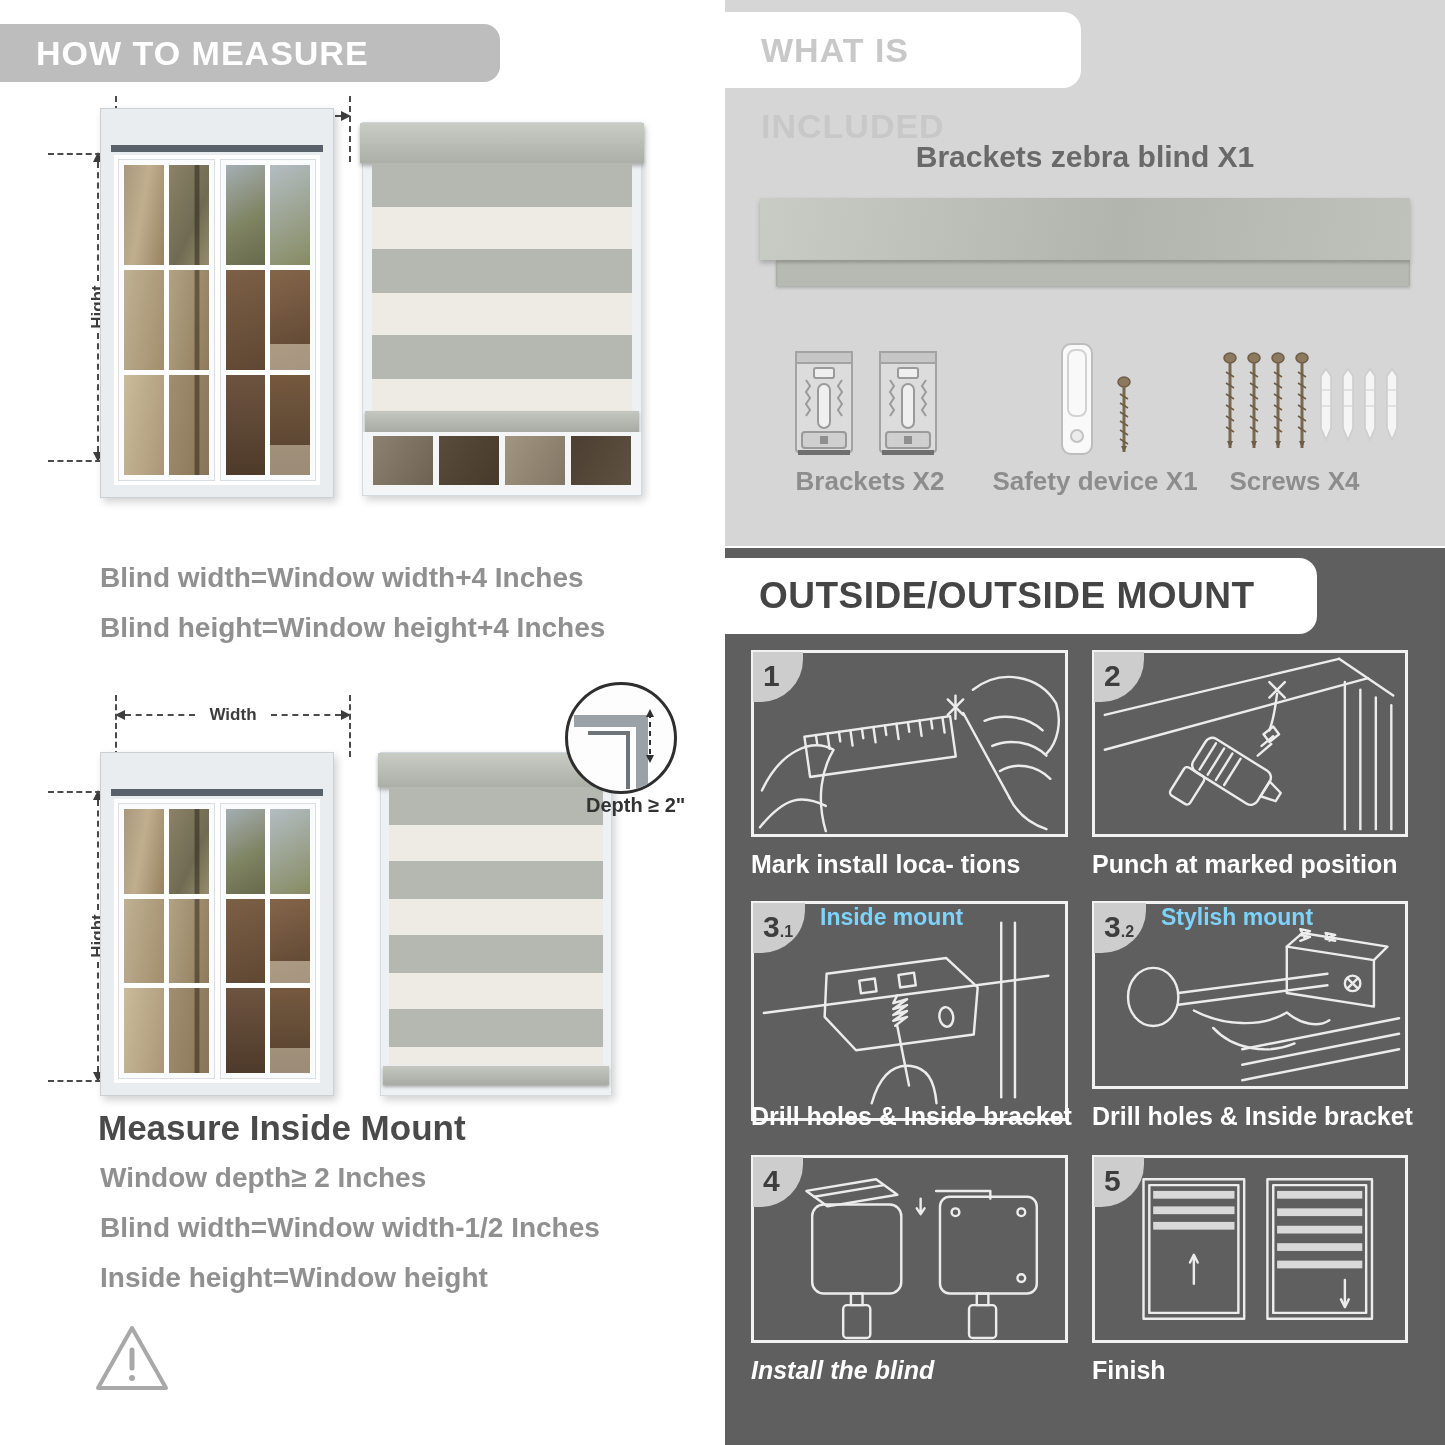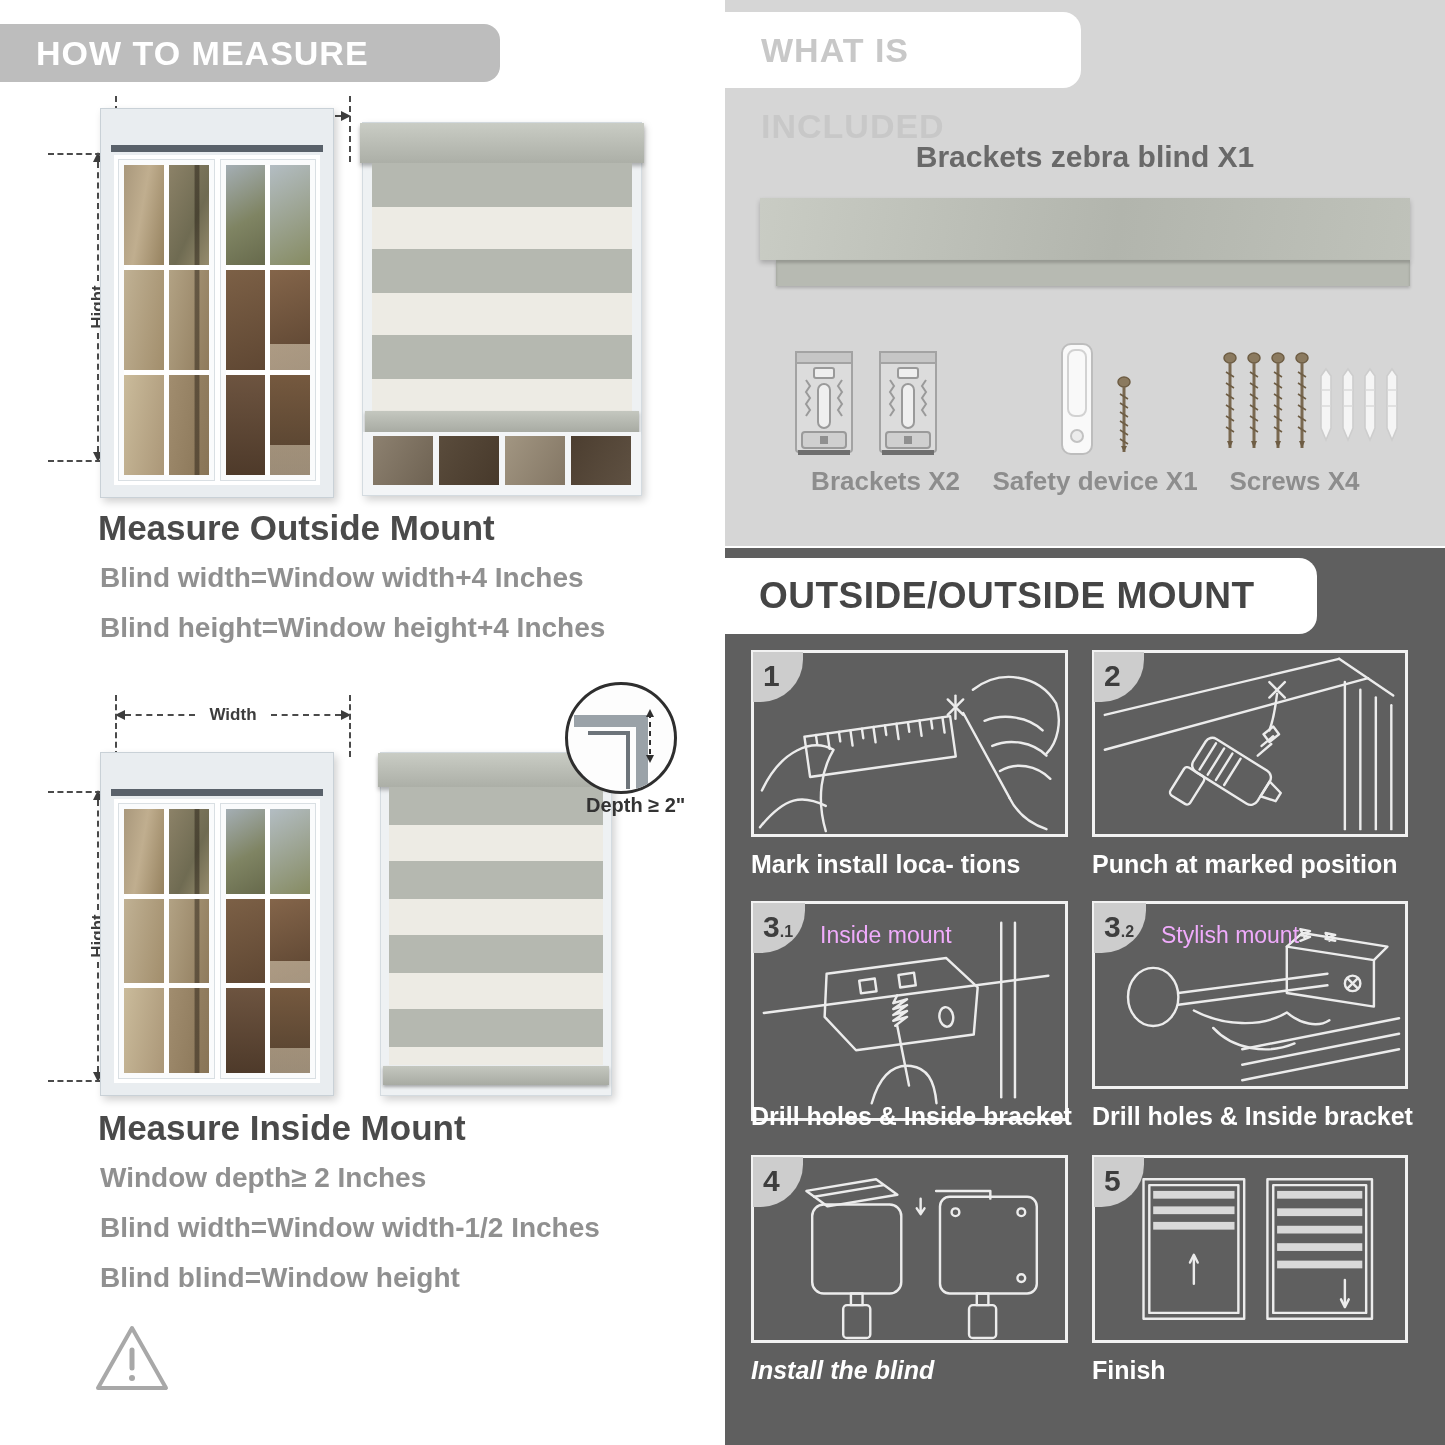--- a/index.html
+++ b/index.html
@@ -95,21 +95,21 @@
   .panel-dark{left:725px;top:548px;width:720px;height:897px;background:#5f5f5f;}
   .banner-mount{left:725px;top:558px;width:592px;height:76px;background:#fff;
     border-radius:0 18px 18px 0;color:#454545;font-size:37px;font-weight:bold;
     line-height:76px;padding-left:34px;box-sizing:border-box;letter-spacing:.5px;}
 
   .tile{position:absolute;border:3px solid #f2f2f2;background:#5f5f5f;box-sizing:border-box;}
   .badge{position:absolute;top:-1px;left:-1px;min-width:50px;height:50px;background:#cdcdcd;
     border-radius:0 0 85% 0;color:#3e3e3e;font-weight:bold;font-size:30px;
     padding:1px 12px 0 10px;box-sizing:border-box;line-height:46px;}
   .badge .sub{font-size:16px;vertical-align:baseline;}
-  .tile-label{position:absolute;left:66px;top:18px;color:#f0abfc;font-weight:normal;font-size:23px;}
+  .tile-label{position:absolute;left:66px;top:0;color:#7dd3fc;font-weight:bold;font-size:23px;}
   .caption{position:absolute;color:#fff;font-weight:bold;font-size:25px;}
   .stepart{position:absolute;inset:0;width:100%;height:100%;}
   .stepart path,.stepart line,.stepart rect,.stepart circle,.stepart ellipse,.stepart polyline
     {stroke:#ececec;stroke-width:2.5;fill:none;stroke-linecap:round;stroke-linejoin:round;}
   .stepart .fillbar{fill:#d9d9d9;stroke:none;}
 </style>
 </head>
 <body>
 
 <div class="canvas">
@@ -163,21 +163,20 @@
     <div class="shade"></div>
     <div class="brail"></div>
     <div class="below">
         <i></i>
         <i></i>
         <i></i>
         <i></i>
       </div>
   </div>
 
-  <div class="abs blk-title" style="left:98px;top:508px;">Measure Outside Mount</div>
   <div class="abs blk-line" style="left:100px;top:562px;">Blind width=Window width+4 Inches</div>
   <div class="abs blk-line" style="left:100px;top:612px;">Blind height=Window height+4 Inches</div>
 
   <div class="abs h-measure" style="left:115px;top:705px;width:236px;">
     <span class="arr-l"></span>
     <span class="dash"></span>
     <span class="mlabel">Width</span>
     <span class="dash"></span>
     <span class="arr-r"></span>
   </div>
@@ -229,21 +228,21 @@
       <line x1="82" y1="28" x2="82" y2="74" stroke="#2e2e2e" stroke-width="2" stroke-dasharray="5 4"></line>
       <path d="M82,24 l-4,8 h8 z" fill="#2e2e2e"></path>
       <path d="M82,78 l-4,-8 h8 z" fill="#2e2e2e"></path>
     </svg>
   </div>
   <div class="abs depth-label" style="left:586px;top:794px;">Depth ≥ 2"</div>
 
   <div class="abs blk-title" style="left:98px;top:1108px;">Measure Inside Mount</div>
   <div class="abs blk-line" style="left:100px;top:1162px;">Window depth≥ 2 Inches</div>
   <div class="abs blk-line" style="left:100px;top:1212px;">Blind width=Window width-1/2 Inches</div>
-  <div class="abs blk-line" style="left:100px;top:1262px;">Blind blind=Window height</div>
+  <div class="abs blk-line" style="left:100px;top:1262px;">Inside height=Window height</div>
 
   <svg class="abs" style="left:92px;top:1322px;" width="80" height="74" viewBox="0 0 80 74">
     <polygon points="40,6 74,66 6,66" fill="none" stroke="#a8a8a8" stroke-width="4" stroke-linejoin="round"></polygon>
     <line x1="40" y1="28" x2="40" y2="46" stroke="#a8a8a8" stroke-width="5" stroke-linecap="round"></line>
     <circle cx="40" cy="56" r="3" fill="#a8a8a8"></circle>
   </svg>
 
   <div class="abs panel-light"></div>
   <div class="abs banner-included">WHAT IS INCLUDED</div>
   <div class="abs product-label">Brackets zebra blind X1</div>
@@ -332,21 +331,21 @@
         <line x1="3" y1="24" x2="13" y2="24" stroke="#d8d8d8" stroke-width="1.4"></line>
         <line x1="3" y1="40" x2="13" y2="40" stroke="#d8d8d8" stroke-width="1.4"></line>
       </svg>
     <svg width="16" height="78" viewBox="0 0 16 78">
         <path d="M8,3 l5,7 v52 l-5,12 l-5,-12 v-52 z" fill="#f5f5f5" stroke="#cdcdcd" stroke-width="1.6"></path>
         <line x1="3" y1="24" x2="13" y2="24" stroke="#d8d8d8" stroke-width="1.4"></line>
         <line x1="3" y1="40" x2="13" y2="40" stroke="#d8d8d8" stroke-width="1.4"></line>
       </svg>
   </div>
 
-  <div class="abs item-label" style="left:780px;top:466px;width:180px;text-align:right;">Brackets X2</div>
+  <div class="abs item-label" style="left:780px;top:466px;width:180px;">Brackets X2</div>
   <div class="abs item-label" style="left:985px;top:466px;width:220px;">Safety device X1</div>
   <div class="abs item-label" style="left:1212px;top:466px;width:165px;">Screws X4</div>
 
   <div class="abs panel-dark"></div>
   <div class="abs banner-mount">OUTSIDE/OUTSIDE MOUNT</div>
 
   <div class="tile" style="left:751px;top:650px;width:317px;height:187px;">
     <svg class="stepart" viewBox="0 0 317 187">
       <path d="M6,142 C26,100 58,88 80,100 C68,120 62,150 72,184"></path>
       <path d="M4,180 C30,148 48,146 72,158"></path>

